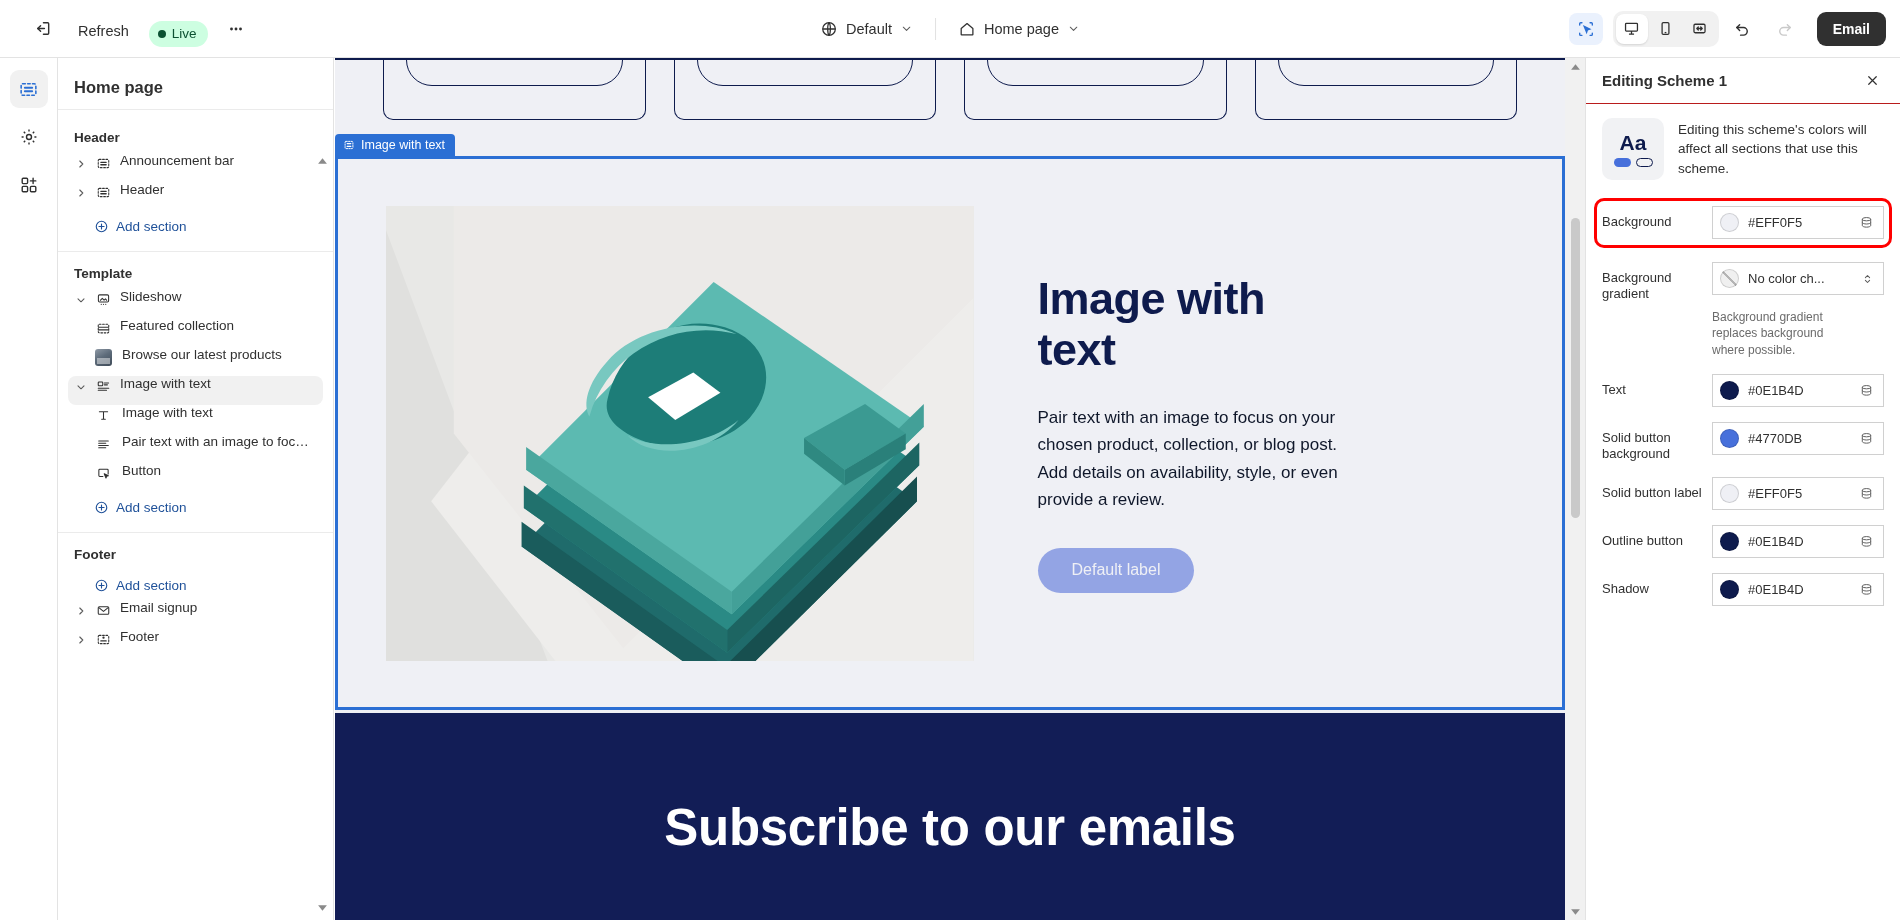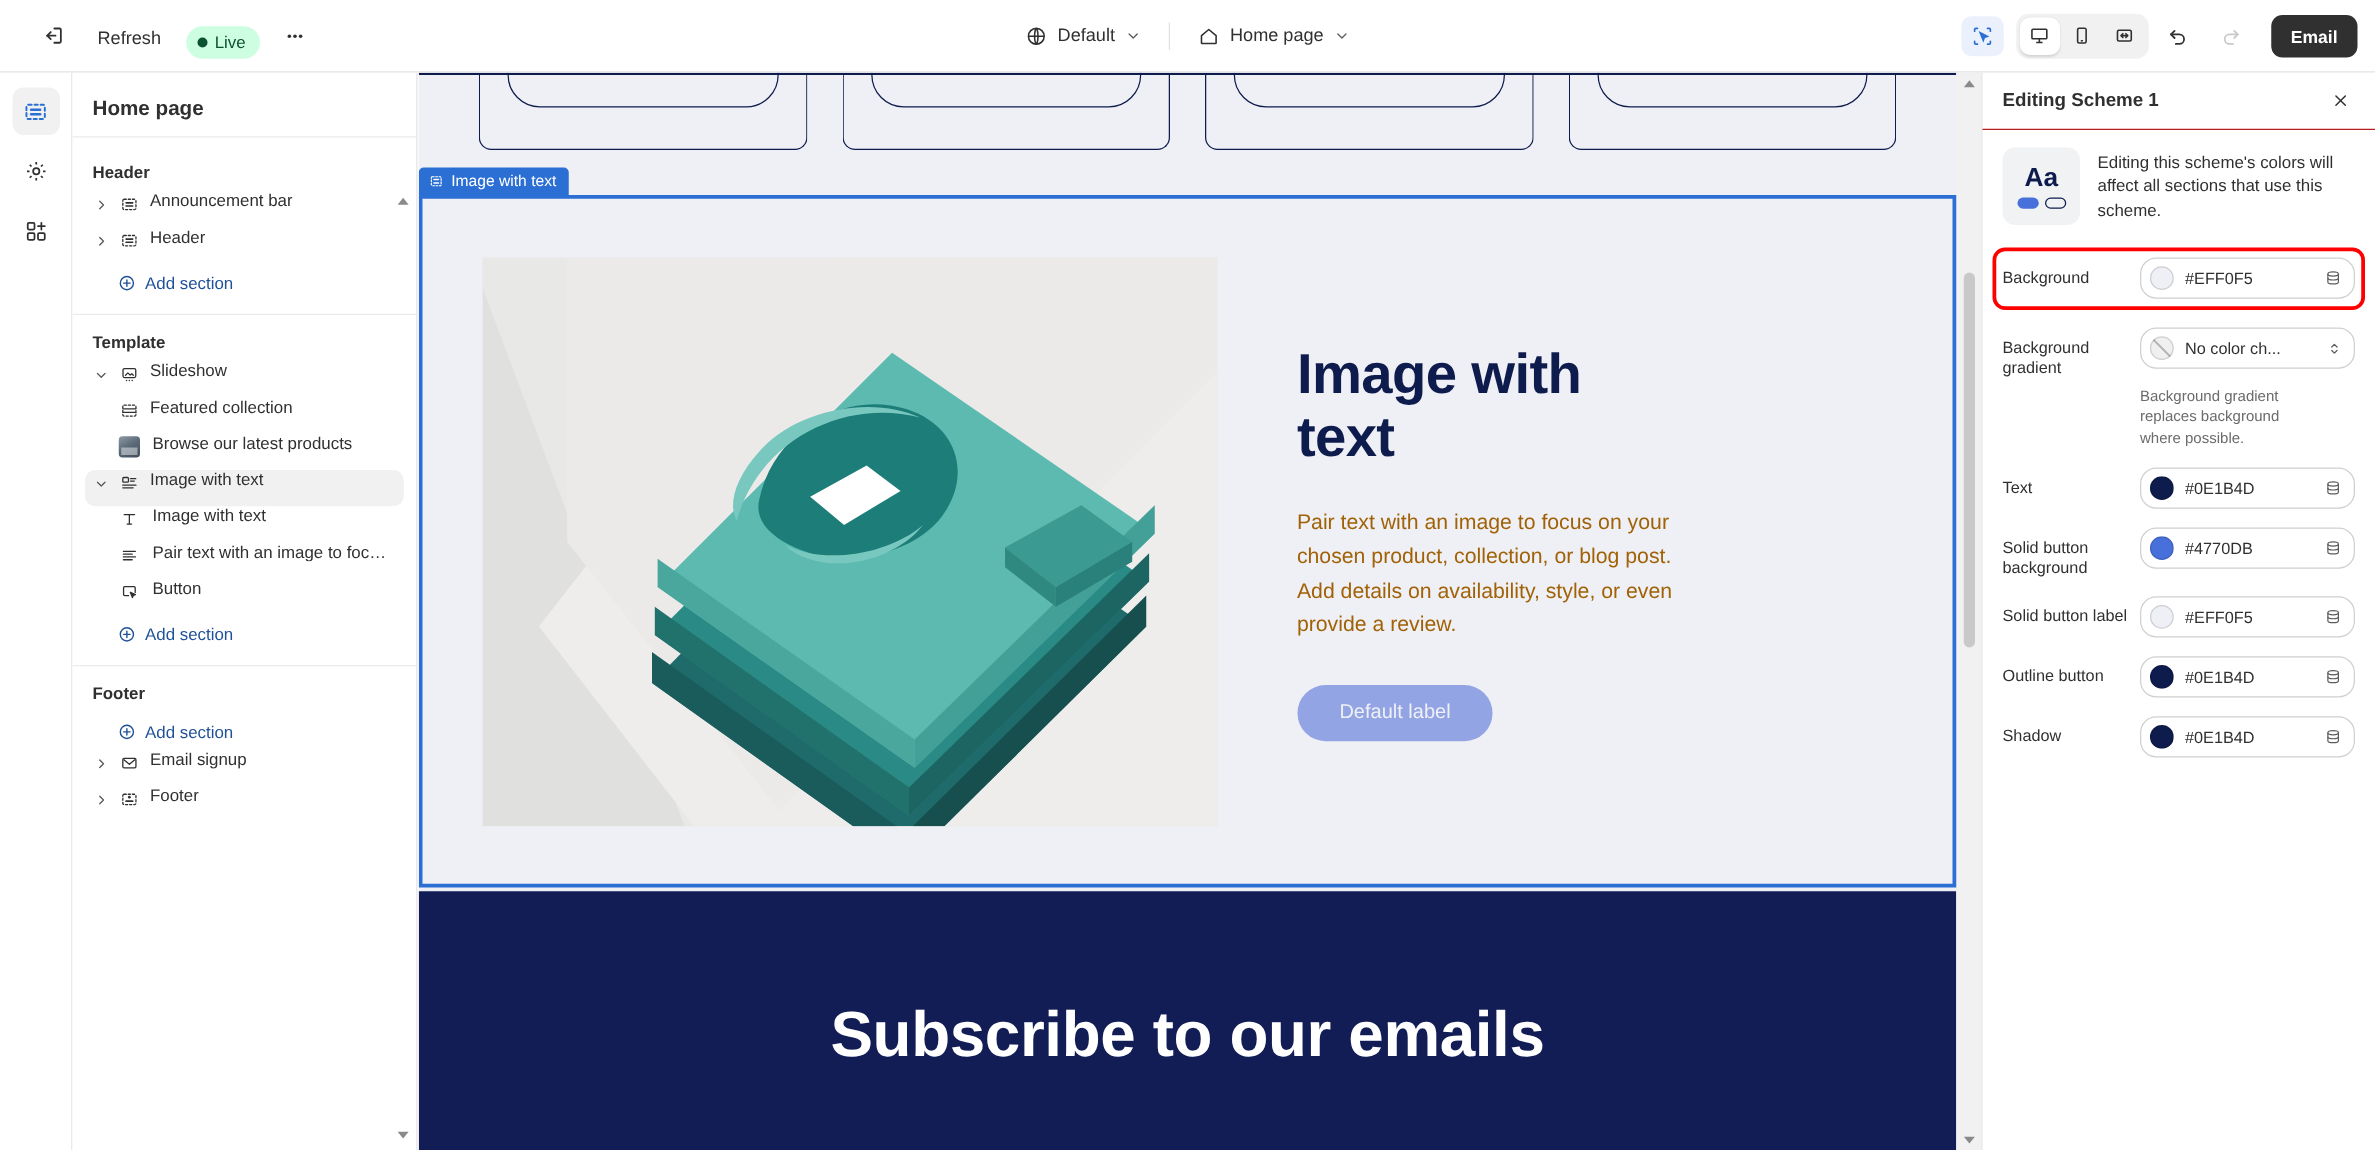--- a/index.html
+++ b/index.html
@@ -212,21 +212,21 @@
     width: 48%; height: 455px; margin-left: 48px;
     background: #e8e8e6; position: relative; overflow: hidden;
   }
   .iwt-text { flex: 1; padding-left: 64px; padding-right: 40px; }
   .iwt-h {
     font-size: 45px; line-height: 1.14; font-weight: 800;
     color: #0e1b4d; letter-spacing: -0.5px; max-width: 270px;
   }
   .iwt-p {
     margin-top: 28px; font-size: 17px; line-height: 1.62;
-    color: #a16207; max-width: 310px;
+    color: #0f172a; max-width: 310px;
   }
   .iwt-btn {
     margin-top: 34px; display: inline-flex; align-items: center; justify-content: center;
     height: 45px; padding: 0 34px; border-radius: 23px;
     background: #93a4e4; color: #eff0f5; font-size: 16px; cursor: pointer;
   }
 
   .footer-sec {
     position: absolute; left: 0; top: 655px; width: 1230px; height: 207px;
     background: #121d56;
@@ -286,21 +286,21 @@
   }
   .field-row.highlight {
     outline: 3px solid #ff0000; outline-offset: 5px; border-radius: 2px;
     margin-bottom: 22px;
   }
   .field-label {
     width: 100px; flex-shrink: 0; font-size: 13px; color: #303030;
     line-height: 1.25; padding-top: 8px;
   }
   .color-input {
-    flex: 1; height: 33px; border: 1px solid #d0d0d0; border-radius: 13px;
+    flex: 1; height: 33px; border: 1px solid #d0d0d0; border-radius: 0;
     display: flex; align-items: center; padding: 0 9px 0 7px; gap: 9px;
     background: #ffffff; cursor: pointer;
   }
   .color-dot {
     width: 19px; height: 19px; border-radius: 50%; flex-shrink: 0;
     border: 1px solid rgba(0,0,0,.14);
   }
   .color-val { flex: 1; font-size: 13px; color: #303030; }
   .field-help {
     font-size: 12px; color: #6b6b6b; line-height: 1.38;

